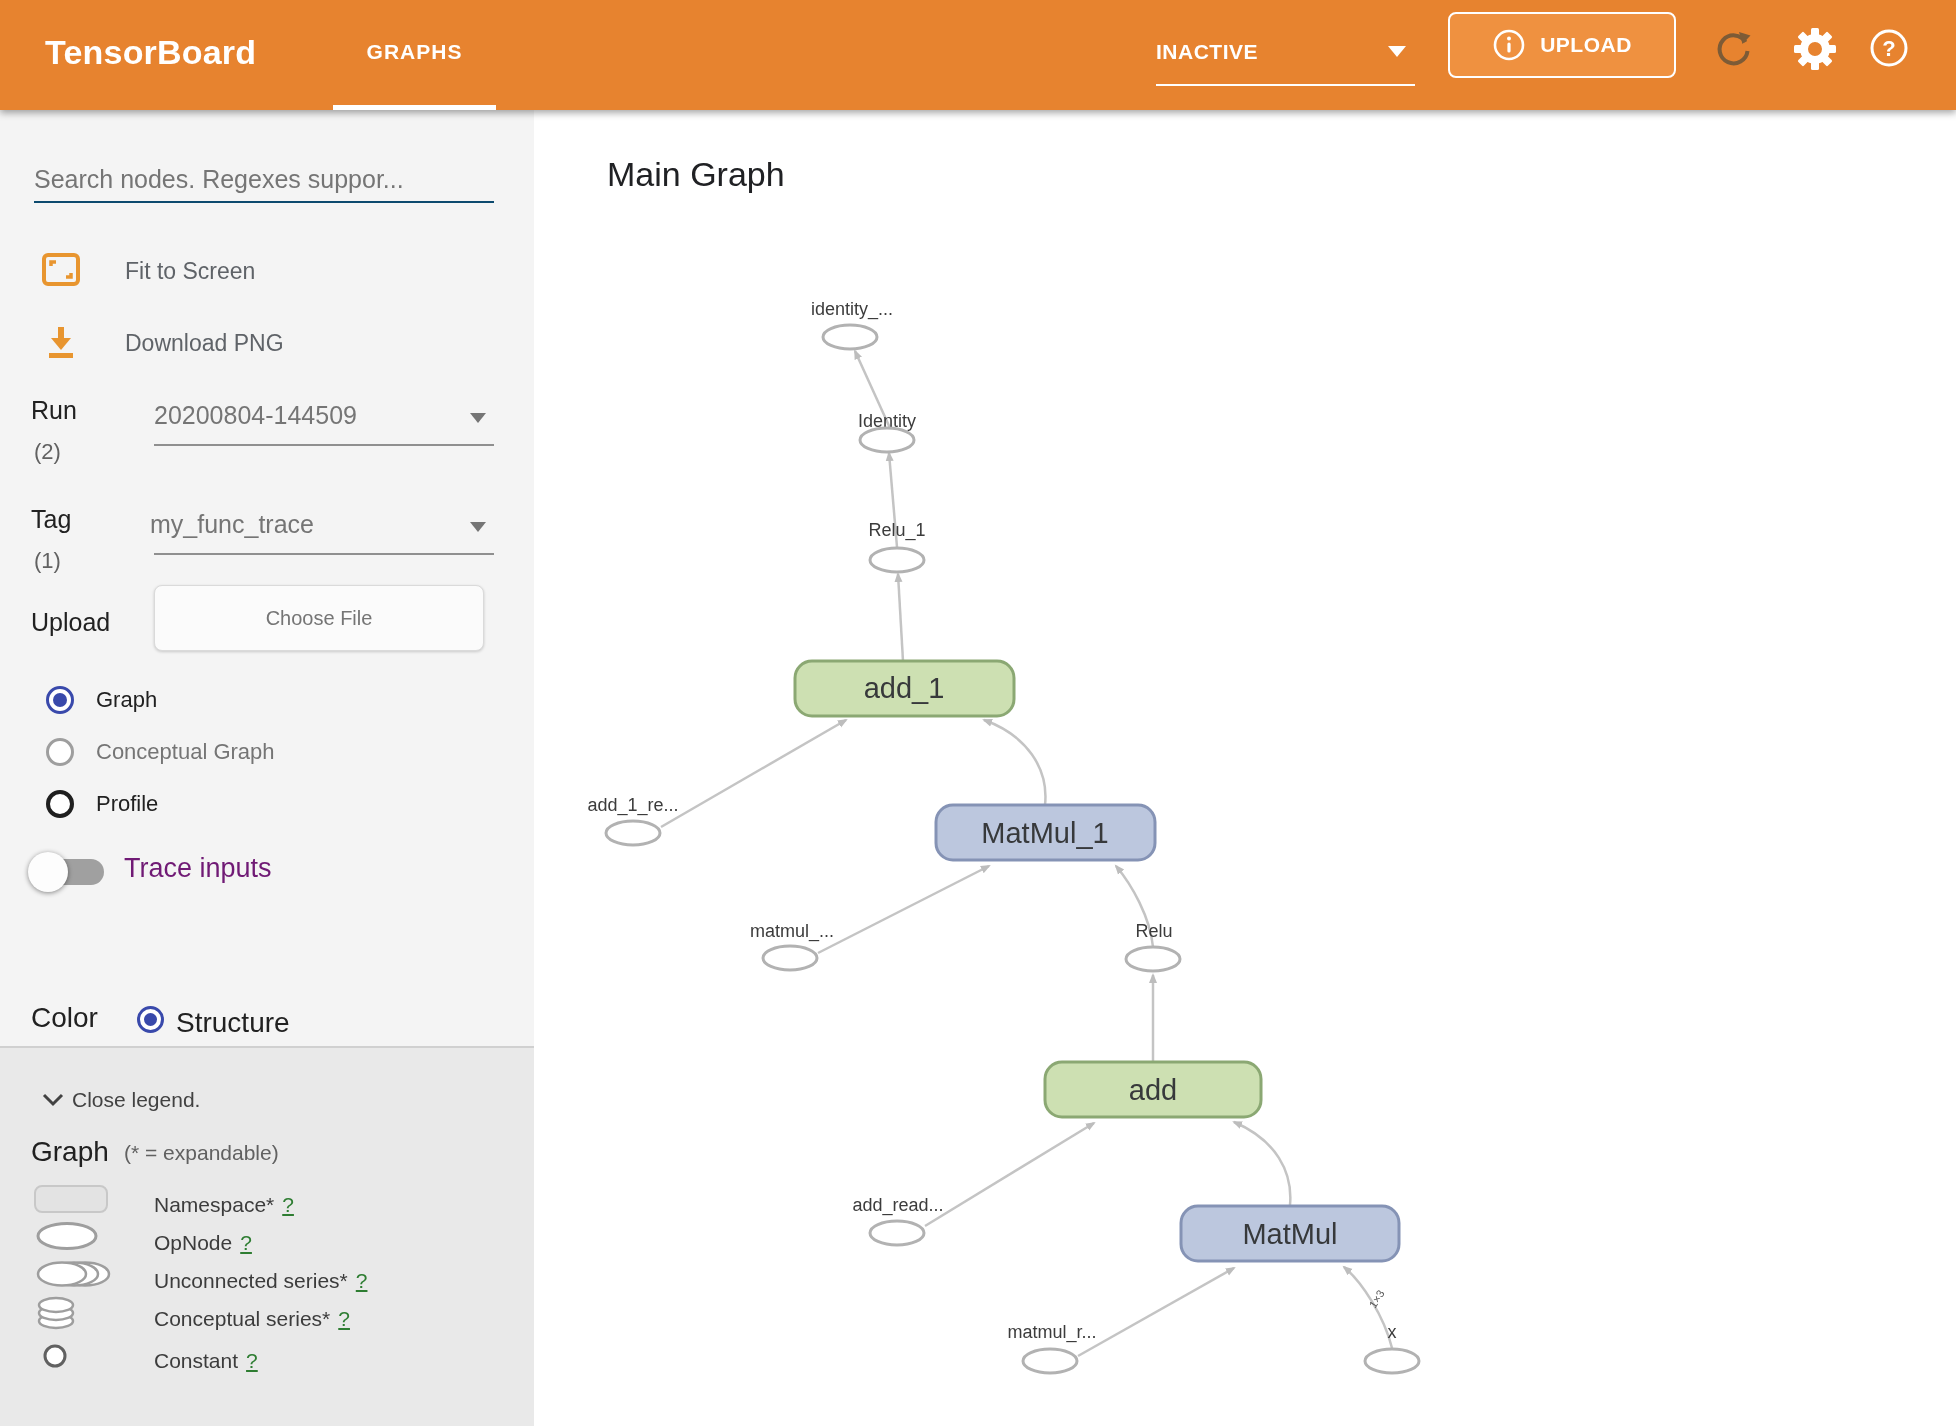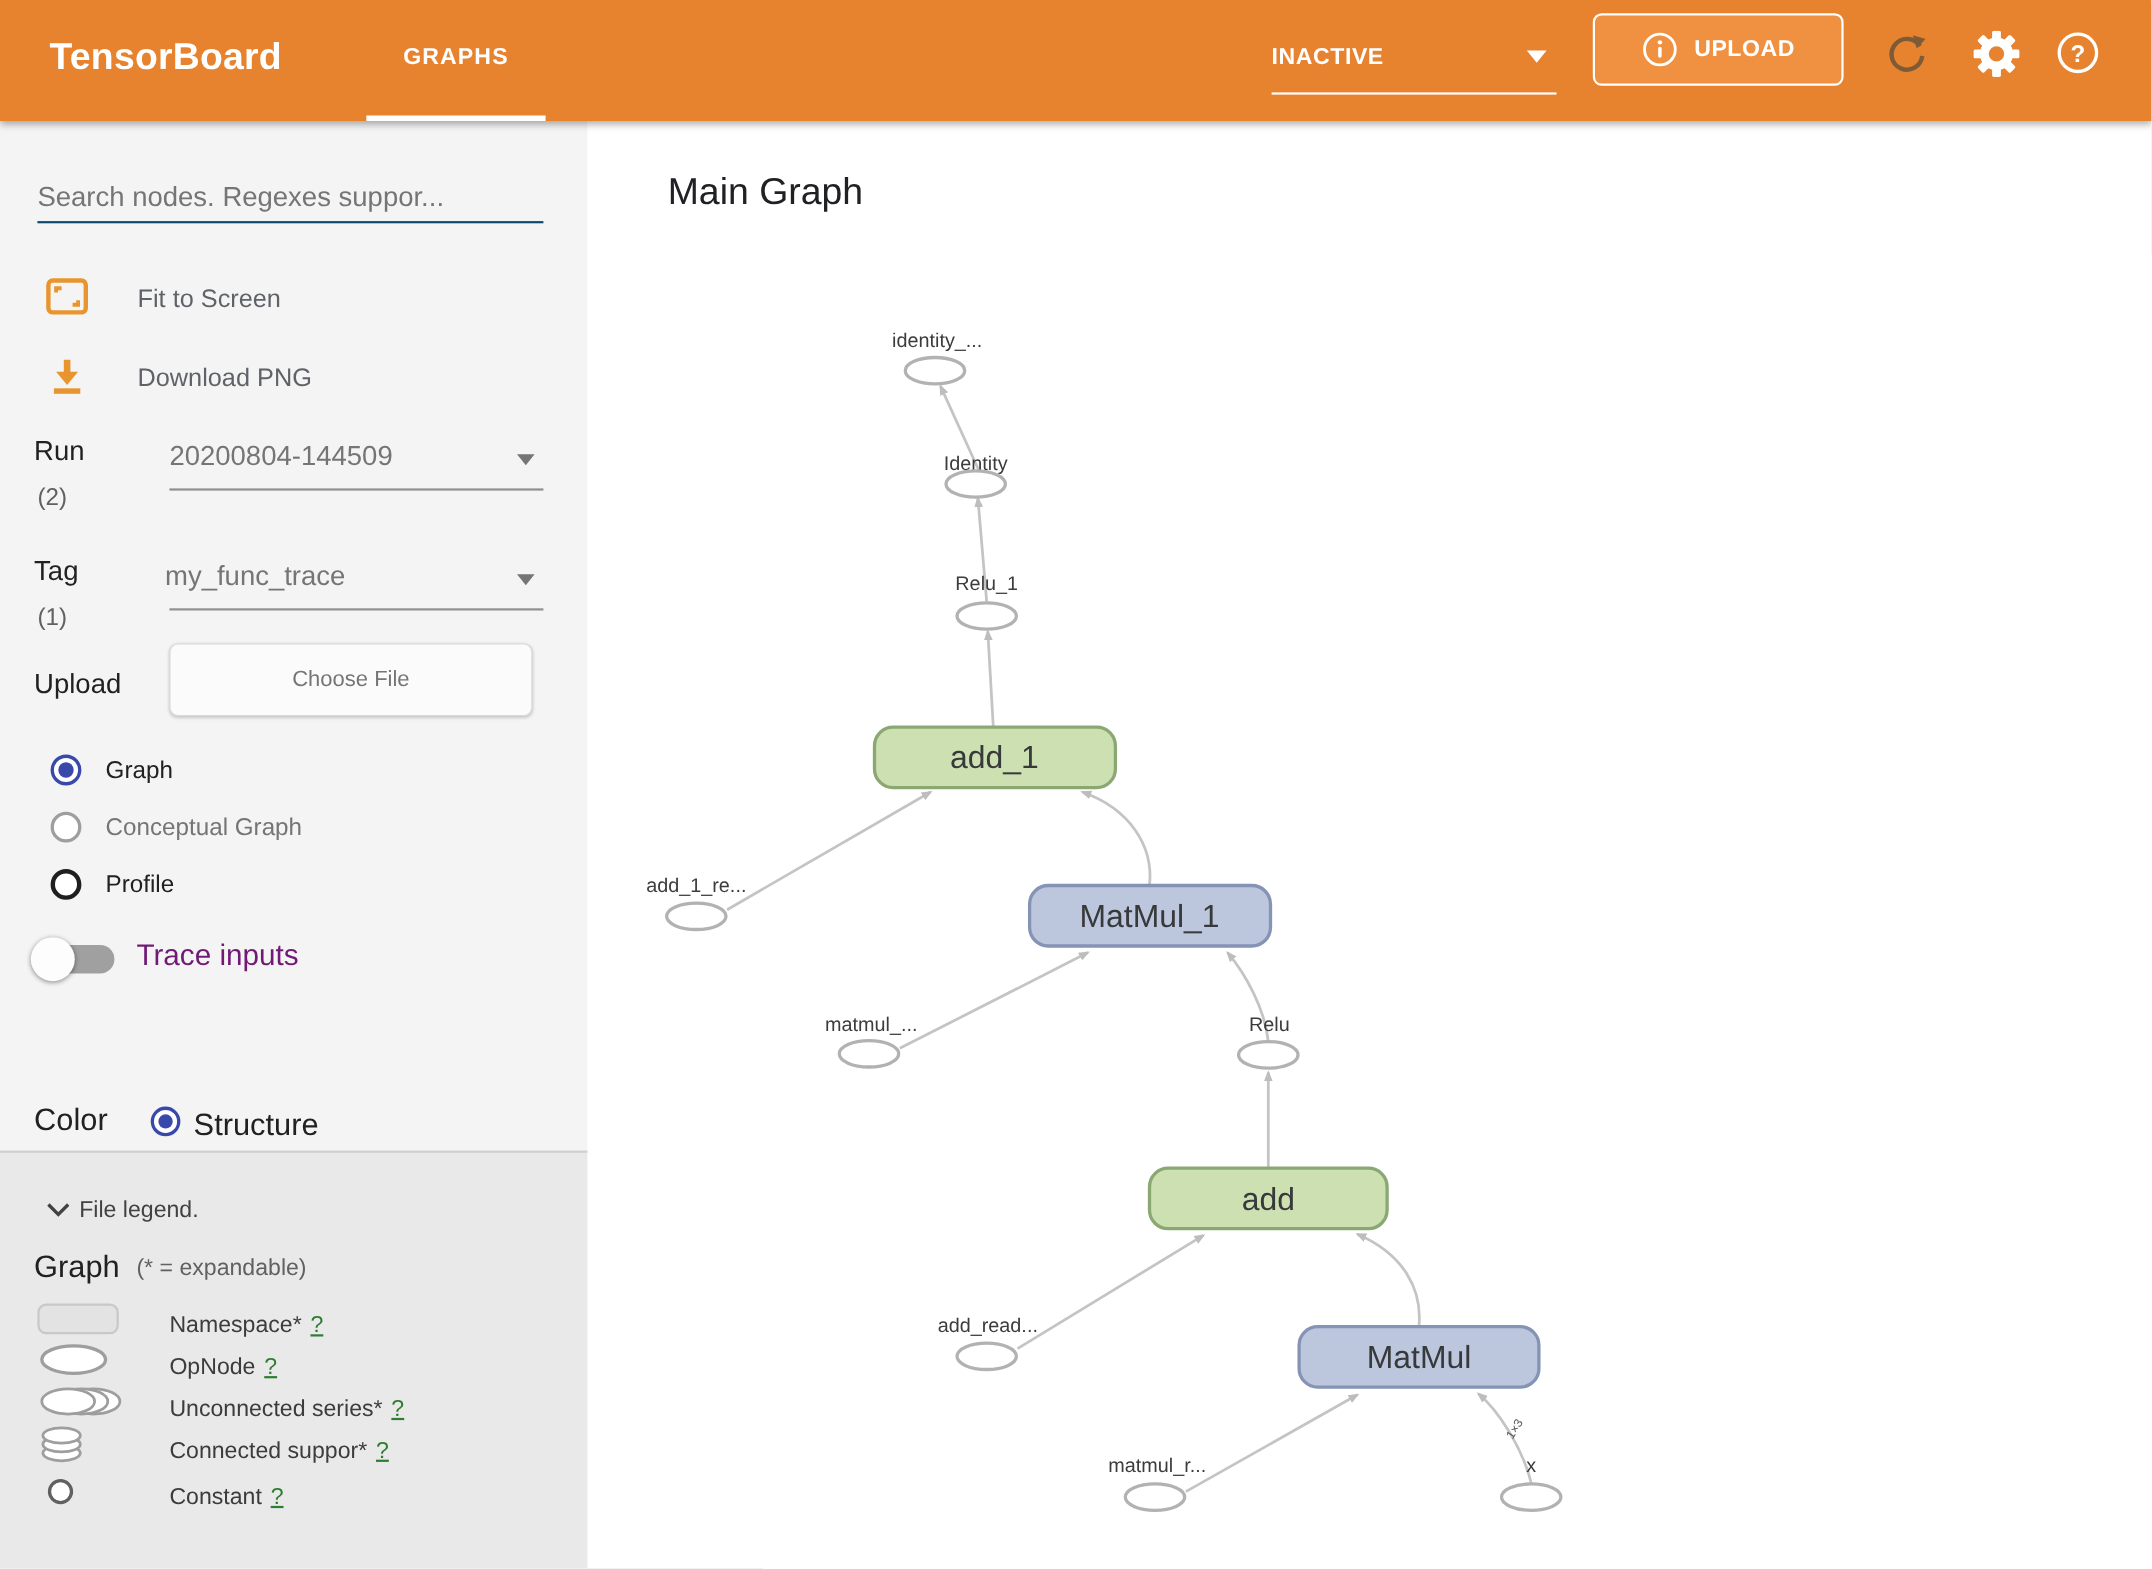--- a/index.html
+++ b/index.html
@@ -239,21 +239,21 @@
   </div>
 
   <div class="legend">
 
     <div class="legend-close">
       <span style="position:absolute; left:0; top:4px;">
         <svg width="26" height="20" viewBox="0 0 26 20">
           <polyline points="4,5 13,14 22,5" fill="none" stroke="#424242" stroke-width="3"></polyline>
         </svg>
       </span>
-      <span class="legend-close-label">File legend.</span>
+      <span class="legend-close-label">Close legend.</span>
     </div>
 
     <div class="legend-heading">Graph</div>
     <div class="legend-note">(* = expandable)</div>
 
     <div class="legend-row" style="top:143px;">
       <span class="legend-swatch ns-swatch"></span>
       <span class="legend-label"><span>Namespace*</span><a class="help-link">?</a></span>
     </div>
 
@@ -278,21 +278,21 @@
     </div>
 
     <div class="legend-row" style="top:257px;">
       <span class="legend-swatch" style="left:34px; top:-9px;">
         <svg width="46" height="34" viewBox="0 0 46 34">
           <ellipse cx="22" cy="25" rx="17" ry="7" fill="#fff" stroke="#9e9e9e" stroke-width="2.5"></ellipse>
           <ellipse cx="22" cy="17" rx="17" ry="7" fill="#fff" stroke="#9e9e9e" stroke-width="2.5"></ellipse>
           <ellipse cx="22" cy="9" rx="17" ry="7" fill="#fff" stroke="#9e9e9e" stroke-width="2.5"></ellipse>
         </svg>
       </span>
-      <span class="legend-label"><span>Connected suppor*</span><a class="help-link">?</a></span>
+      <span class="legend-label"><span>Conceptual series*</span><a class="help-link">?</a></span>
     </div>
 
     <div class="legend-row" style="top:299px;">
       <span class="legend-swatch" style="left:42px; top:-4px;">
         <svg width="26" height="26" viewBox="0 0 26 26">
           <circle cx="13" cy="13" r="10" fill="#fff" stroke="#616161" stroke-width="3"></circle>
         </svg>
       </span>
       <span class="legend-label"><span>Constant</span><a class="help-link">?</a></span>
     </div>

